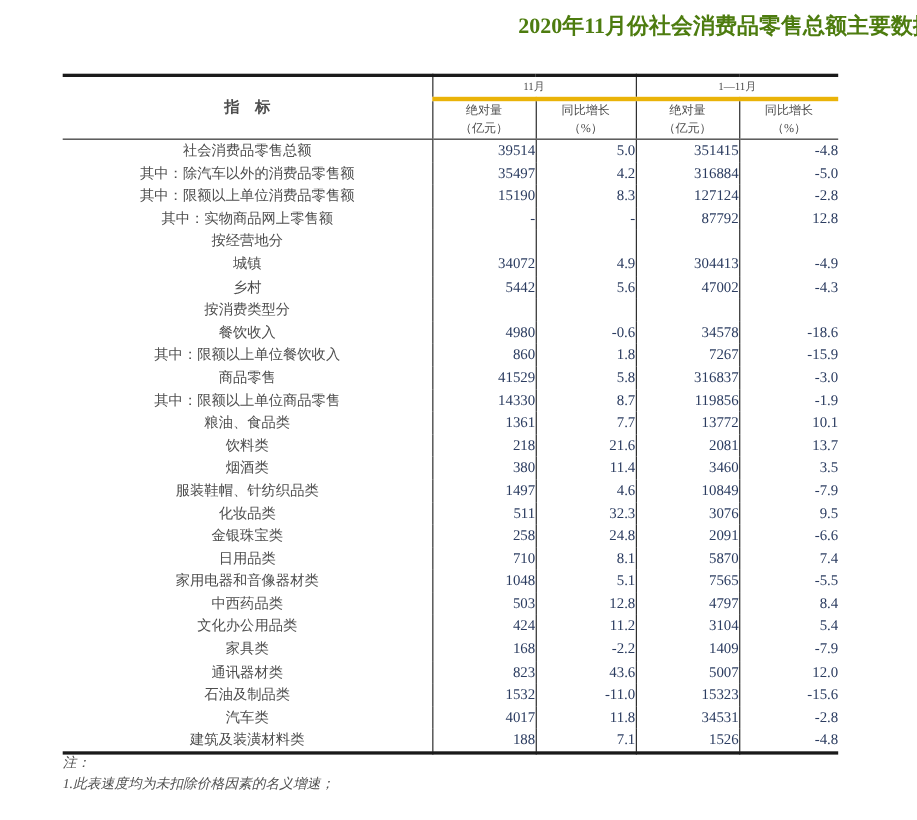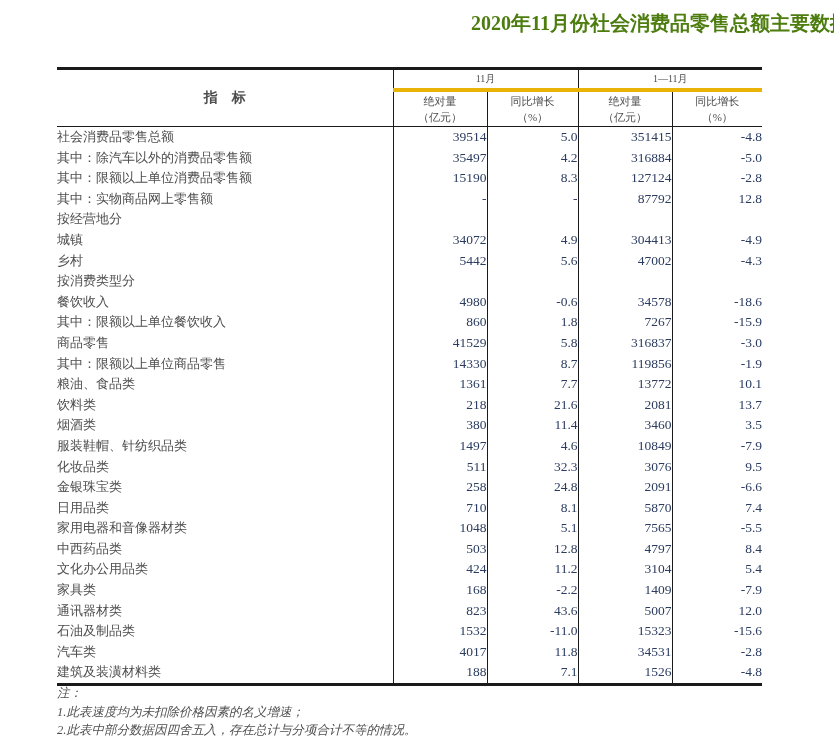--- a/index.html
+++ b/index.html
@@ -66,21 +66,21 @@
   }
   th.th-sub span{display:block;line-height:16px;}
   
   tbody td{
     height:20.6px;
     line-height:20.6px;
     vertical-align:middle;
     font-size:13px;
   }
   td.lbl{
-    text-align:left;
+    text-align:center;
     color:#4d4d4d;
   }
   td.num{
     text-align:right;
     padding-right:8px;
     border-left:1px solid #1a1a1a;
     font-family:"Liberation Serif","DejaVu Serif",serif;
     font-size:13.5px;
     color:#2b3c60;
   }
@@ -329,16 +329,15 @@
           <td class="num">7.1</td>
           <td class="num">1526</td>
           <td class="num">-4.8</td>
         </tr>
       </tbody>
   </table>
 
   <div class="notes">
     <div>注：</div>
     <div>1.此表速度均为未扣除价格因素的名义增速；</div>
-    <div>2.此表中部分数据因四舍五入，存在总计与分项合计不等的情况。</div>
   </div>
 
 </div>
 
 </body></html>

